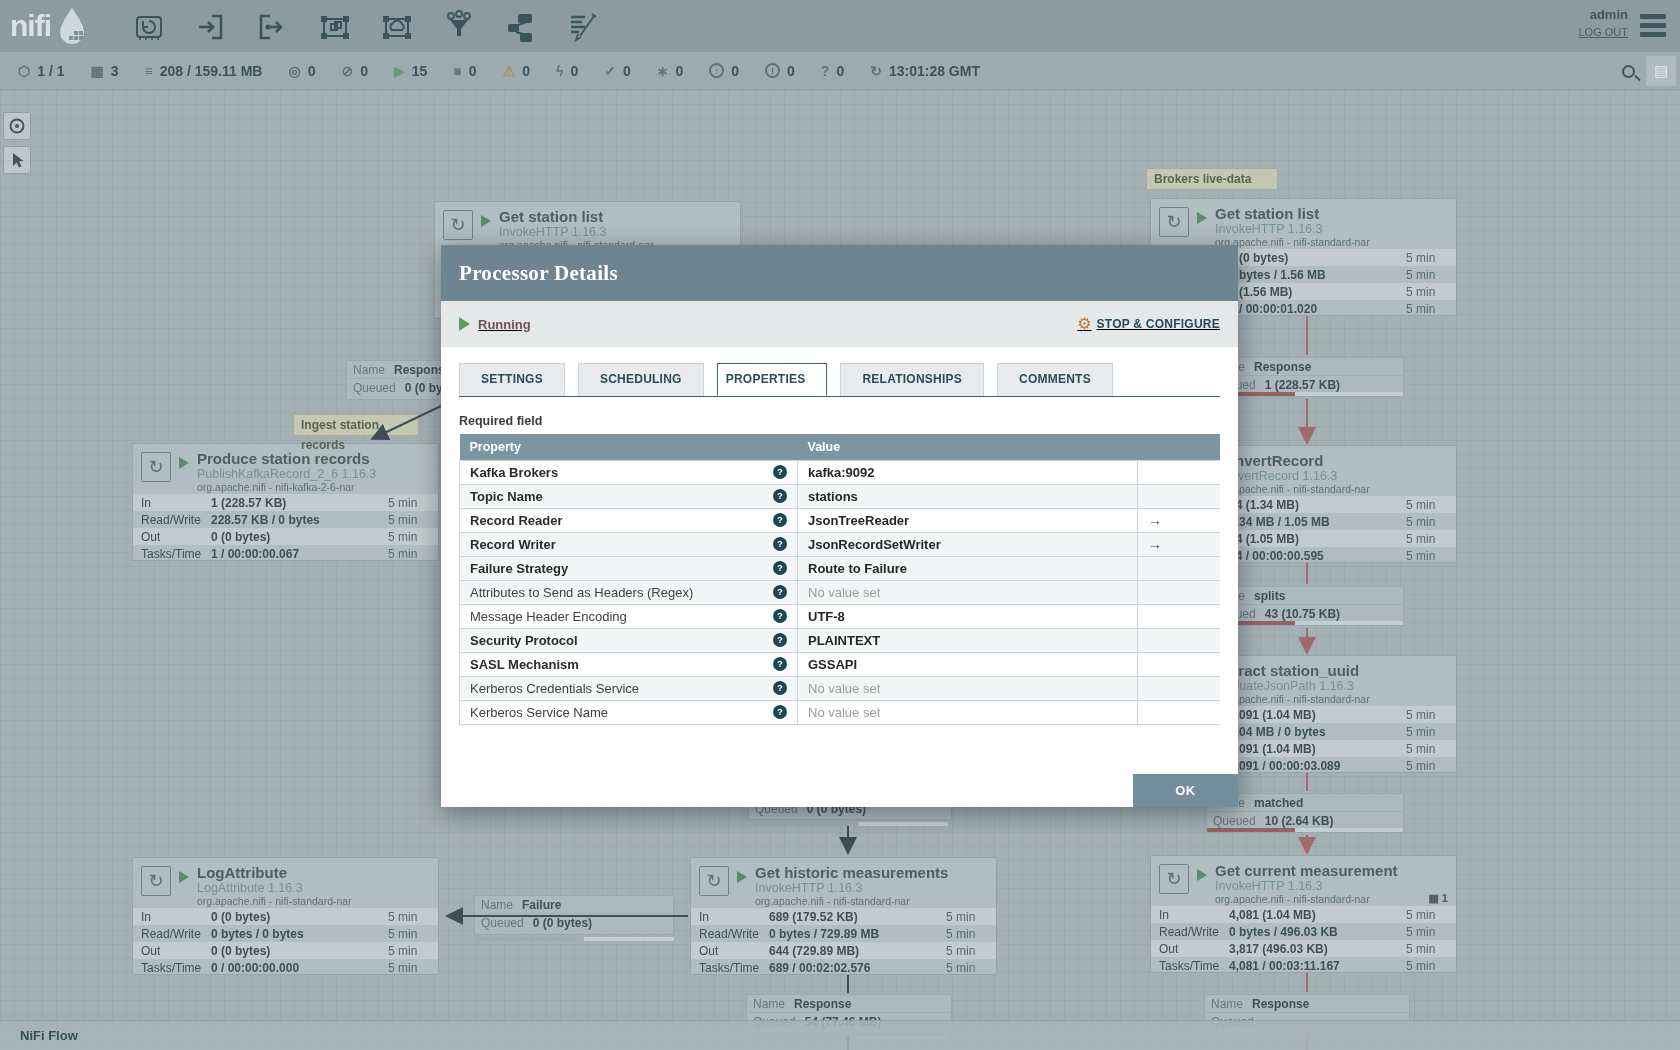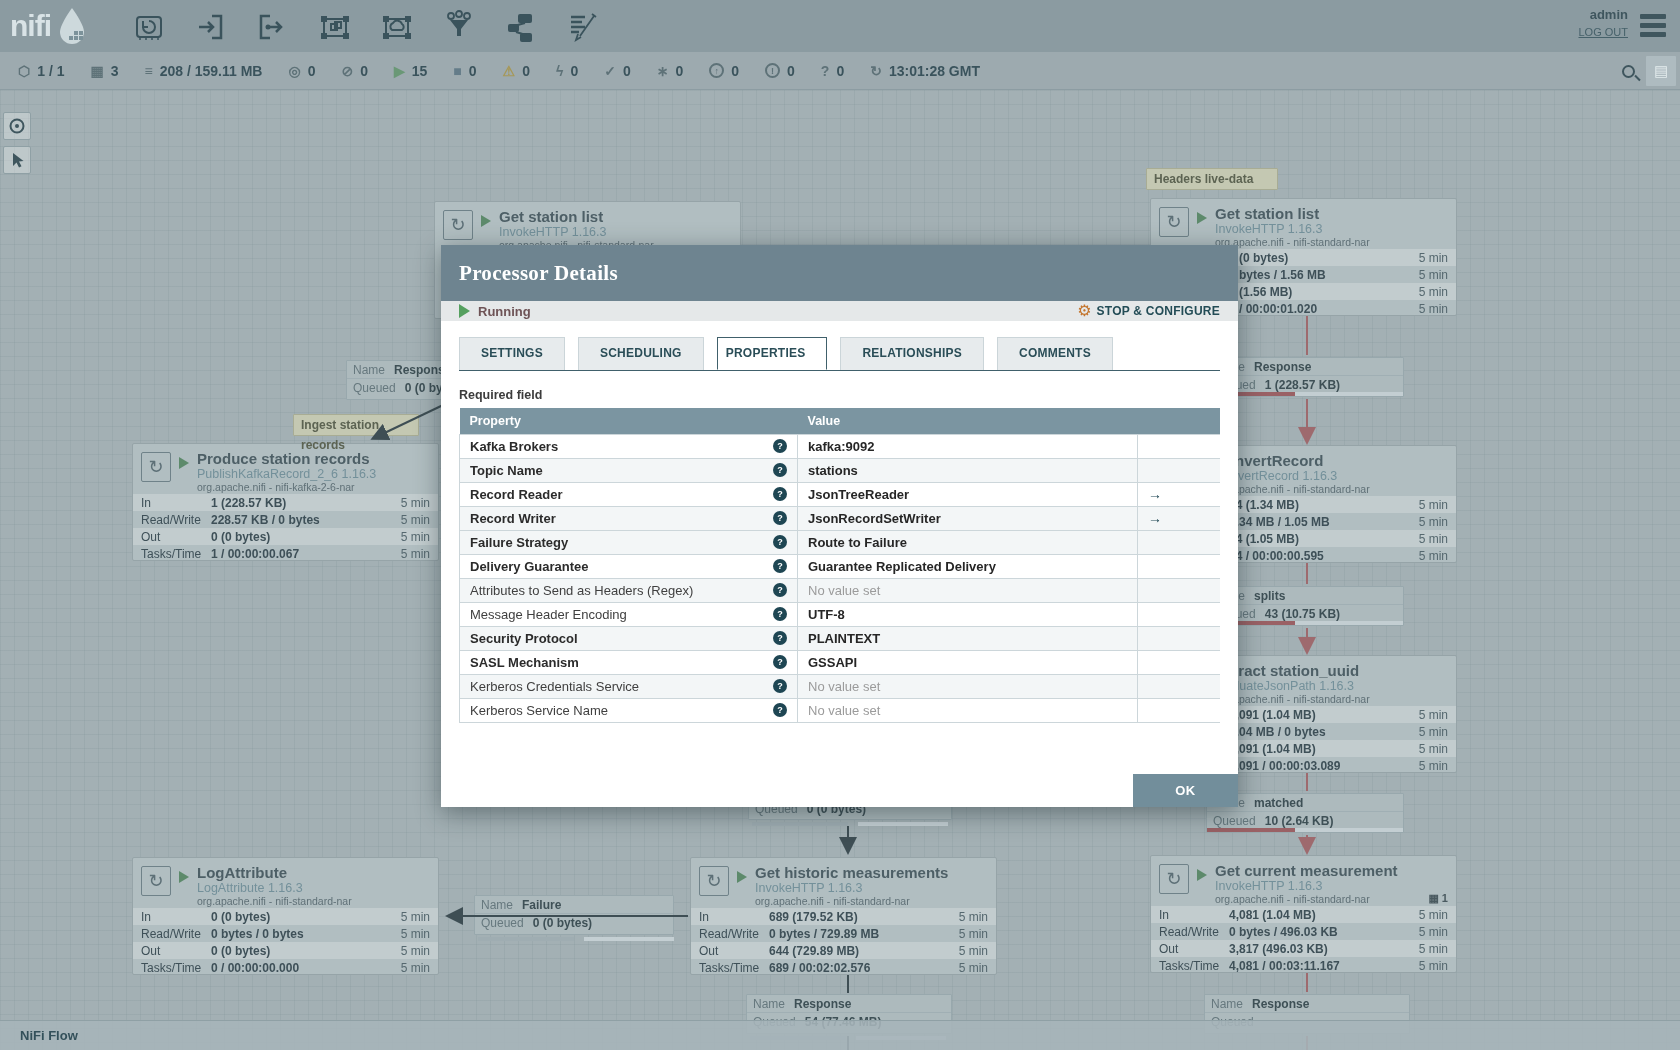--- a/index.html
+++ b/index.html
@@ -51,21 +51,21 @@
     border-top:6px solid transparent;border-bottom:6px solid transparent;}
   .p-titles{position:absolute;left:64px;top:6px;width:235px;white-space:nowrap;overflow:hidden;}
   .p-title{font-size:15px;font-weight:600;color:#4D5F66;line-height:17px;}
   .p-sub{font-size:12.5px;color:#73909A;line-height:14px;}
   .p-nar{font-size:10.5px;color:#5F7077;line-height:12px;}
   .p-stats{position:absolute;left:0;top:50px;width:100%;}
   .p-row{height:17px;display:flex;align-items:center;font-size:12px;color:#3E5058;padding:0 8px;}
   .p-row:nth-child(odd){background:rgba(255,255,255,.22);}
   .p-lab{width:70px;}
   .p-val{flex:1;font-weight:bold;white-space:nowrap;overflow:hidden;}
-  .p-per{width:42px;text-align:right;color:#55686F;}
+  .p-per{width:42px;color:#55686F;}
   .p-badge{position:absolute;right:8px;top:36px;font-size:11px;color:#4A5A60;font-weight:600;}
 
   .c-label{position:absolute;height:22px;background:#C4C8B2;border:1px solid #A8AC94;z-index:2;
     font-size:12px;font-weight:600;color:#5C6352;line-height:20px;padding-left:7px;border-radius:1px;}
 
   .conn{position:absolute;background:#ADBABD;border:1px solid #98A8AD;z-index:2;font-size:12px;border-radius:1px;}
   .conn-row{height:18px;display:flex;align-items:center;padding:0 6px;white-space:nowrap;overflow:hidden;}
   .conn-row.name{border-bottom:1px solid rgba(152,168,173,.6);}
   .conn-pre{color:#66787E;margin-right:9px;}
   .conn-val{color:#3E5056;font-weight:bold;}
@@ -79,21 +79,21 @@
 
   .bottom-bar{position:absolute;left:0;top:1020px;width:1680px;height:30px;
     background:rgba(166,180,185,.88);border-top:1px solid #8FA0A5;z-index:4;
     font-size:13px;color:#33505A;font-weight:600;line-height:30px;padding-left:20px;}
 
   
   .dialog{position:absolute;left:441px;top:245px;width:797px;height:562px;background:#fff;z-index:10;
     box-shadow:0 6px 24px rgba(20,35,40,.45);}
   .dlg-title{height:56px;background:#6E8490;color:#FFFFFF;font-family:"Liberation Serif",serif;
     font-weight:bold;font-size:21px;line-height:56px;padding-left:18px;letter-spacing:.3px;}
-  .dlg-status{height:20px;background:#E5E8E9;display:flex;align-items:center;padding:0 18px;}
+  .dlg-status{height:46px;background:#E5E8E9;display:flex;align-items:center;padding:0 18px;text-decoration:underline;}
   .run-play{width:0;height:0;border-left:11px solid #55A05F;border-top:7px solid transparent;
     border-bottom:7px solid transparent;margin-right:8px;}
   .run-text{font-size:13px;font-weight:bold;color:#6E5356;}
   .dlg-action{margin-left:auto;display:flex;align-items:center;cursor:pointer;}
   .gear{color:#C4762E;font-size:16px;margin-right:5px;line-height:1;}
   .action-text{font-size:12px;font-weight:bold;color:#234C56;letter-spacing:.02em;}
   .tabs{display:flex;gap:13px;margin:16px 18px 0;border-bottom:1px solid #40606B;}
   .tab{height:33px;line-height:31px;padding:0 21px;background:#E7EBED;border:1px solid #CBD5D9;
     border-bottom:none;font-size:12px;font-weight:bold;color:#2A4D57;letter-spacing:.02em;cursor:pointer;}
   .tab.active{background:#fff;border:1px solid #40606B;border-bottom:1px solid #fff;margin-bottom:-1px;padding-left:8px;}
@@ -538,21 +538,21 @@
           <span class="p-val">3,817 (496.03 KB)</span>
           <span class="p-per">5 min</span>
         </div>
         <div class="p-row">
           <span class="p-lab">Tasks/Time</span>
           <span class="p-val">4,081 / 00:03:11.167</span>
           <span class="p-per">5 min</span>
         </div>
       </div>
     </div>
-    <div class="c-label" style="left: 1146px; top: 168px; width: 132px;">Headers live-data</div>
+    <div class="c-label" style="left: 1146px; top: 168px; width: 132px;">Brokers live-data</div>
     <div class="c-label" style="left: 293px; top: 414px; width: 126px;">Ingest station records</div>
     <div class="conn" style="left: 346px; top: 360px; width: 118px; height: 40px;">
       <div class="conn-row name">
         <span class="conn-pre">Name</span>
         <span class="conn-val">Response</span>
       </div>
       <div class="conn-row">
         <span class="conn-pre">Queued</span>
         <span class="conn-val">0 (0 bytes)</span>
       </div>
@@ -750,30 +750,20 @@
           <tr class="even">
             <td>
               <div class="prop-cell">
                 <span class="prop-name req">Failure Strategy</span>
                 <span class="help">?</span>
               </div>
             </td>
             <td><span class="val">Route to Failure</span></td>
             <td></td>
           </tr>
-          <tr>
-            <td>
-              <div class="prop-cell">
-                <span class="prop-name req">Delivery Guarantee</span>
-                <span class="help">?</span>
-              </div>
-            </td>
-            <td><span class="val">Guarantee Replicated Delivery</span></td>
-            <td></td>
-          </tr>
           <tr class="even">
             <td>
               <div class="prop-cell">
                 <span class="prop-name">Attributes to Send as Headers (Regex)</span>
                 <span class="help">?</span>
               </div>
             </td>
             <td><span class="val unset">No value set</span></td>
             <td></td>
           </tr>

